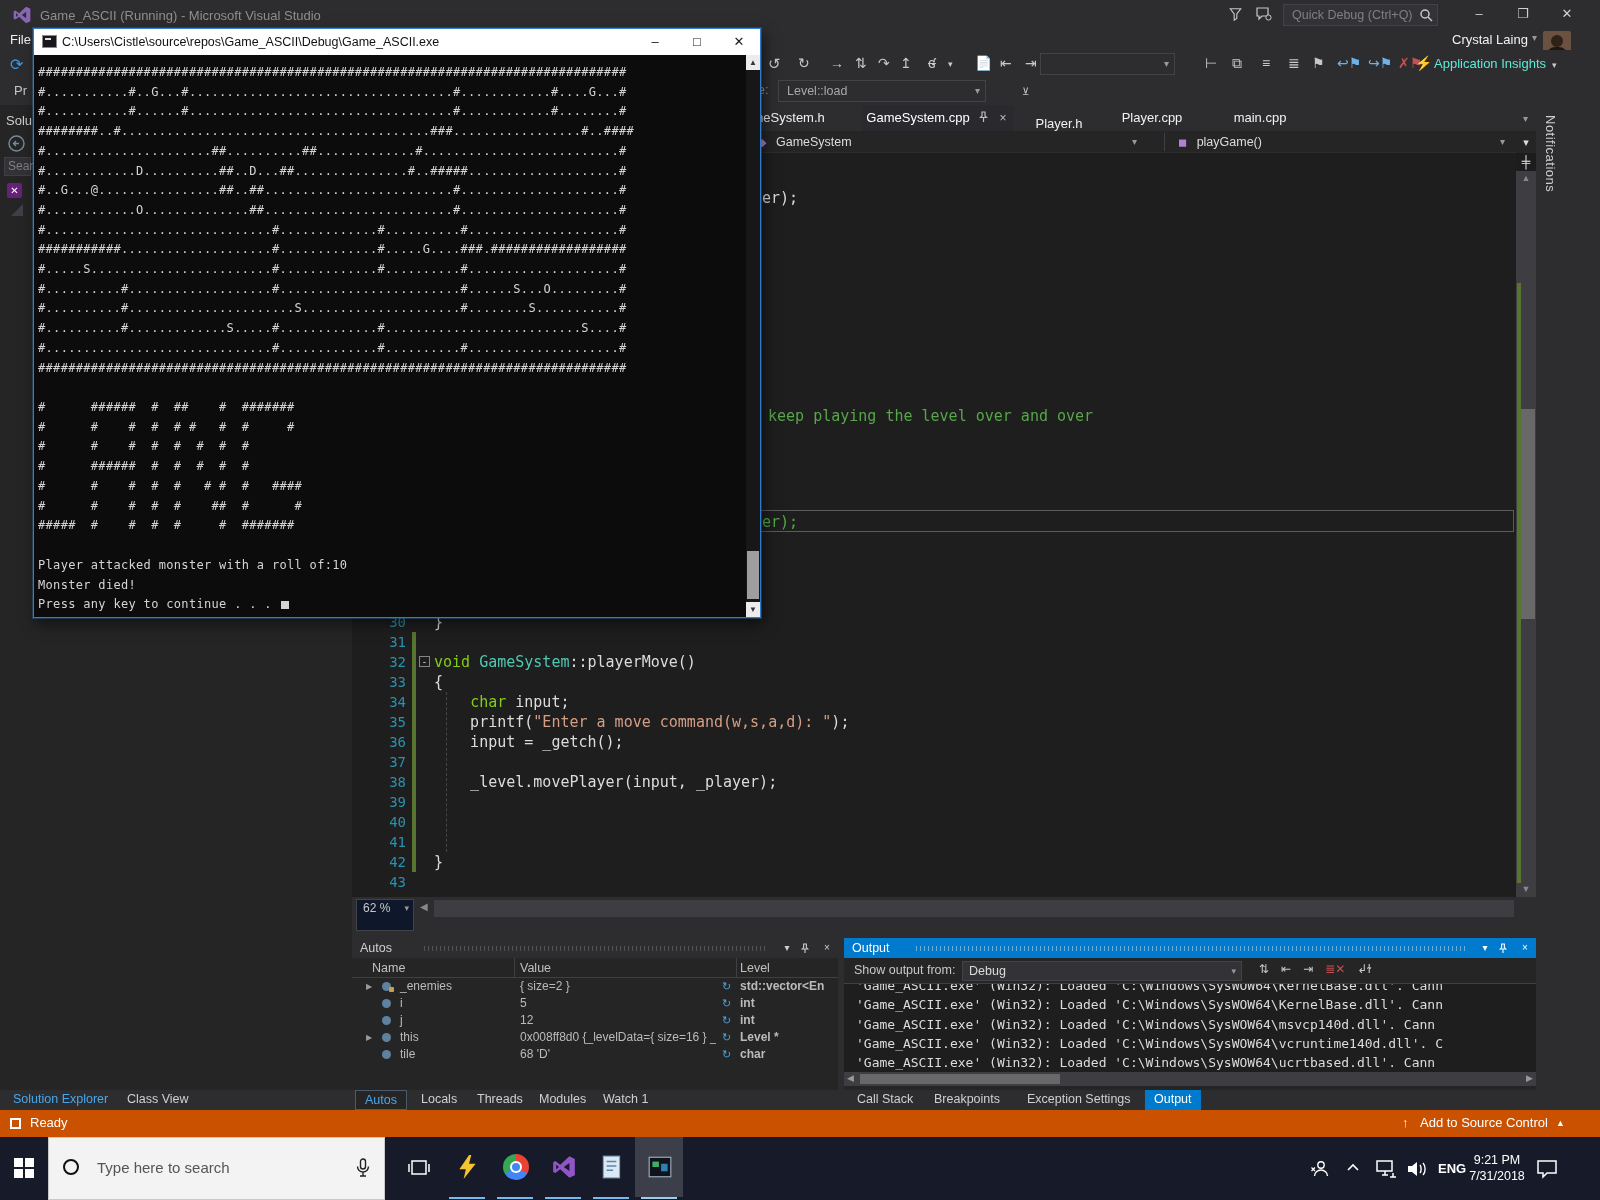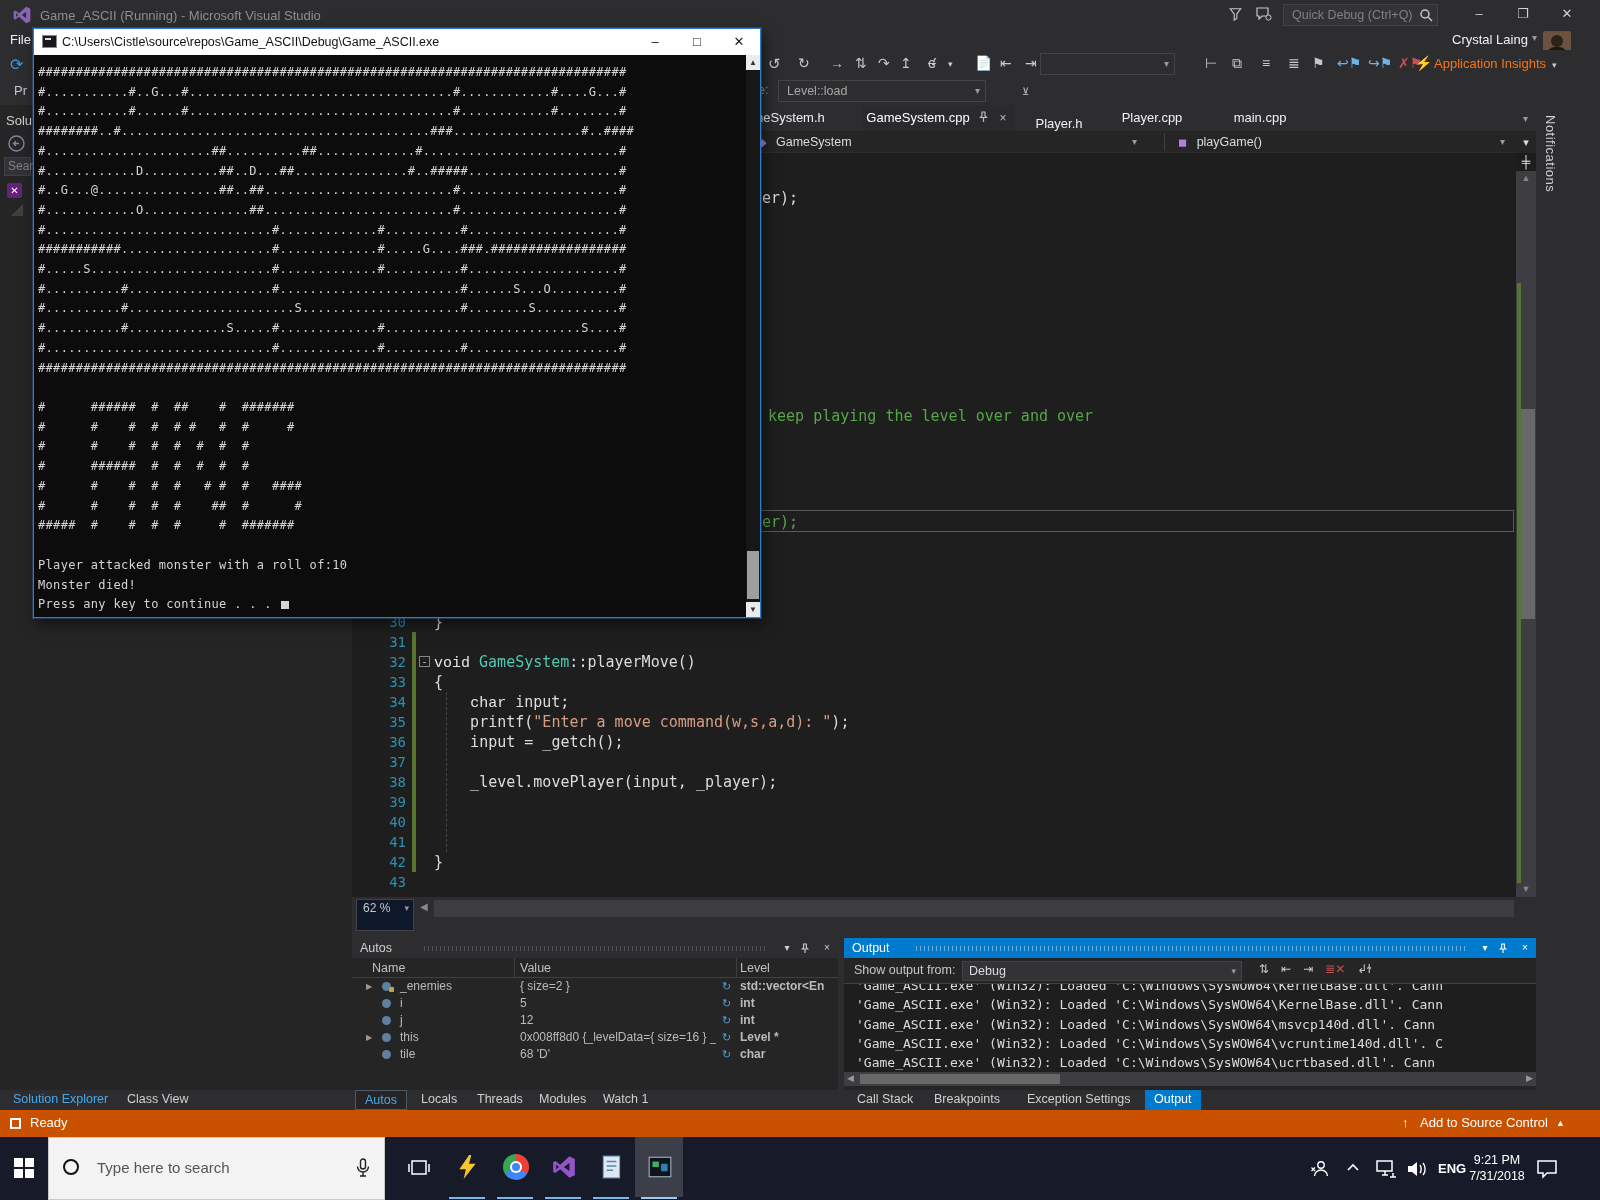--- a/index.html
+++ b/index.html
@@ -24,21 +24,21 @@
   .avatar { position:absolute; left:1543px; top:1px; width:28px; height:28px; background:#6b5140; border-radius:2px; overflow:hidden; }
   .avatar .head { position:absolute; left:8px; top:4px; width:12px; height:12px; border-radius:50%; background:#2e2117; }
   .avatar .body { position:absolute; left:4px; top:16px; width:20px; height:12px; border-radius:8px 8px 0 0; background:#1d1712; }
 
   .vs-toolbar1 { left:0; top:50px; width:1600px; height:28px; background:#2d2d30; color:#c8c8c8; }
   .vs-toolbar2 { left:0; top:78px; width:1600px; height:27px; background:#2d2d30; color:#c8c8c8; }
   .tb-icon { position:absolute; top:5px; font-size:14px; color:#c8c8c8; }
   .tb-combo { position:absolute; background:#2d2d30; border:1px solid #434346; color:#a8a8a8; font-size:12.5px; line-height:20px; padding:0 18px 0 8px; height:22px; }
   .tb-combo .arr { position:absolute; right:5px; top:0; color:#999; font-size:10px; }
   .ai-bulb { color:#c59ae0; }
-  .ai-label { position:absolute; left:1434px; top:6px; font-size:13px; color:#f97316; }
+  .ai-label { position:absolute; left:1434px; top:6px; font-size:13px; color:#5eead4; }
 
   
   .left-dock { left:0; top:105px; width:352px; height:985px; background:#252526; }
   .frag { position:absolute; color:#d0d0d0; font-size:13px; }
   .frag-search { background:#333337; border:1px solid #3f3f46; color:#808080; font-size:12px; padding:1px 3px; }
   .vsproj-icon { width:15px; height:15px; background:#68217a; border-radius:2px; color:#fff; font-size:10px; text-align:center; line-height:15px; }
   .gripper-tri { width:0; height:0; border-left:12px solid transparent; border-bottom:12px solid #3f3f46; }
 
   
   .doc-tabs { left:352px; top:105px; width:1184px; height:26px; background:#2d2d30; font-size:13px; color:#f1f1f1; }
@@ -57,21 +57,21 @@
   
   .editor { left:352px; top:153px; width:1164px; height:744px; background:#1e1e1e; overflow:hidden; }
   .code-lines { position:absolute; left:0; top:459px; width:100%; }
   .code-row { display:flex; height:20px; }
   .ln { width:60px; text-align:right; padding-right:6px; color:#2b91af; font:14px "DejaVu Sans Mono", monospace; line-height:20px; }
   .bar { width:4px; }
   .bar.mod { background:#577430; }
   .outline { width:18px; position:relative; }
   .collapse-box { position:absolute; left:3px; top:4px; width:11px; height:11px; border:1px solid #858585; color:#c8c8c8; font-size:10px; line-height:9px; text-align:center; background:#1e1e1e; }
   .code { font:15px "DejaVu Sans Mono", monospace; line-height:20px; white-space:pre; }
-  .c-k { color:#e5e5e5;font-family:Liberation Mono, monospace; } .c-y { color:#4ec9b0; } .c-s { color:#d69d85; }
+  .c-k { color:#84cc16; } .c-y { color:#4ec9b0; } .c-s { color:#d69d85; }
   .c-t { color:#dcdcdc; } .c-c { color:#57a64a; }
   .code-frag { position:absolute; font:15px "DejaVu Sans Mono", monospace; white-space:pre; }
   .cur-line-box { position:absolute; left:404px; top:357px; width:758px; height:22px; border:1px solid #5a5a5a; }
   .indent-guide { position:absolute; left:94px; top:539px; width:1px; height:160px; border-left:1px dashed #464646; }
 
   
   .editor-vscroll { left:1516px; top:131px; width:20px; height:766px; background:#3e3e42; }
   .vs-split { position:absolute; left:0; top:0; width:20px; height:22px; background:#252526; color:#dcdcdc; font-size:11px; text-align:center; line-height:22px; }
   .vs-split2 { position:absolute; left:0; top:22px; width:20px; height:18px; background:#1c1c1c; color:#e8e8e8; font-size:12px; text-align:center; line-height:18px; }
   .scroll-arrow { position:absolute; left:0; width:20px; height:15px; color:#888; font-size:9px; text-align:center; line-height:15px; }

